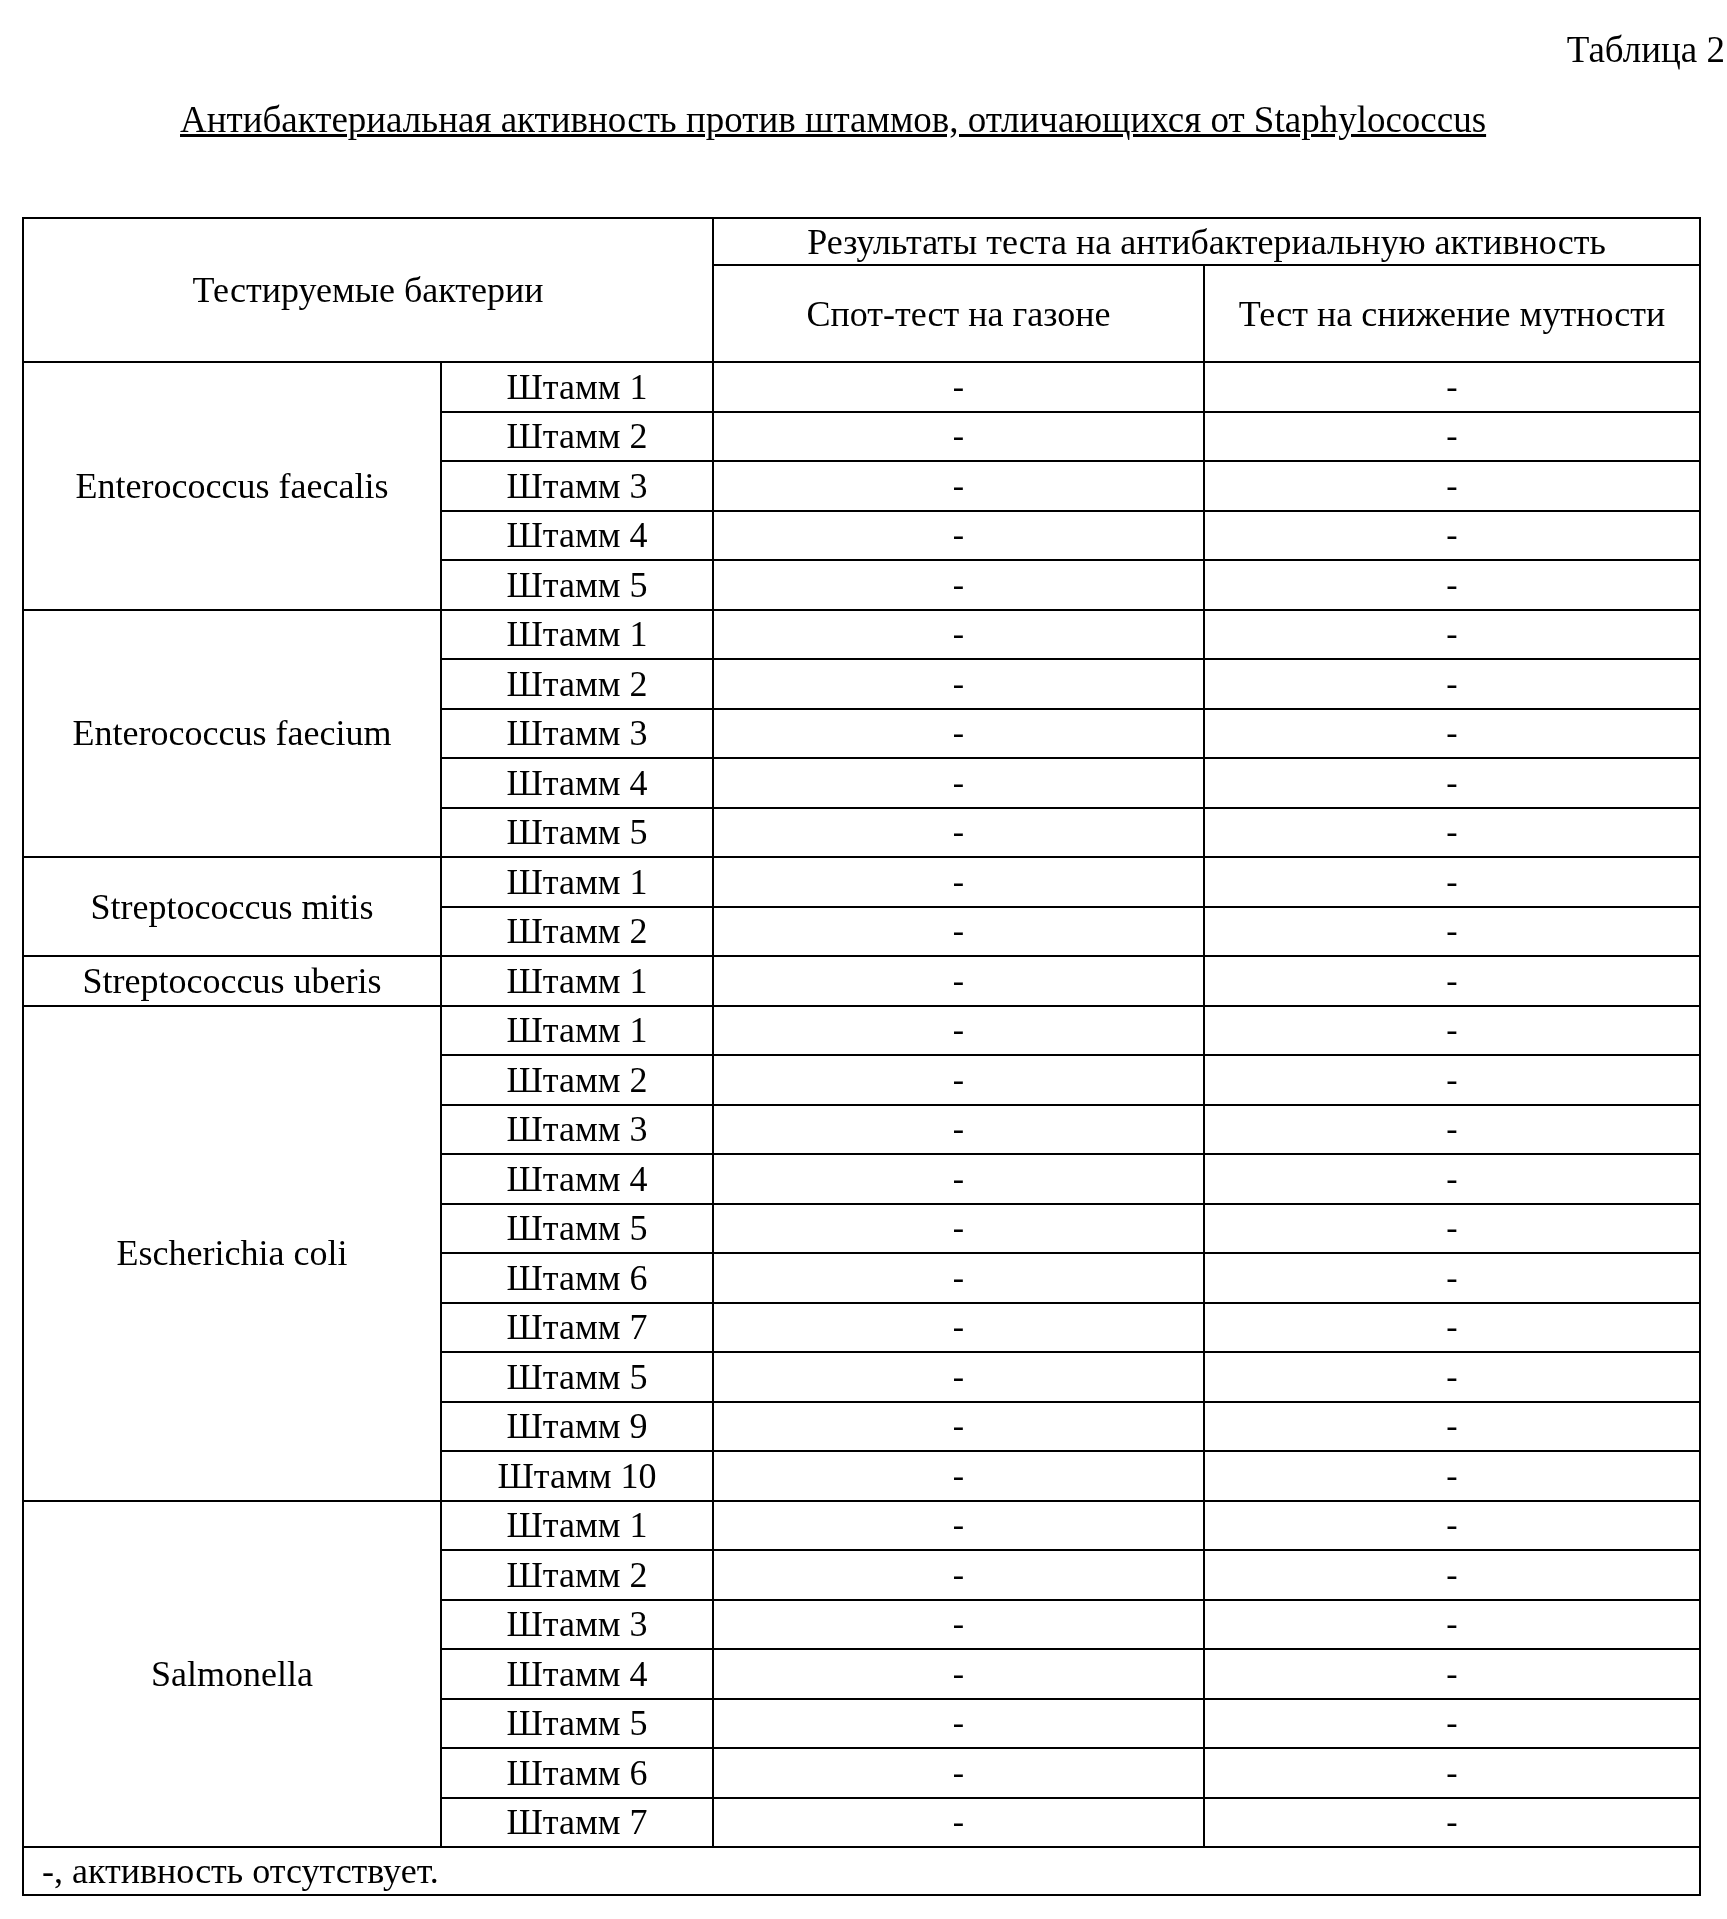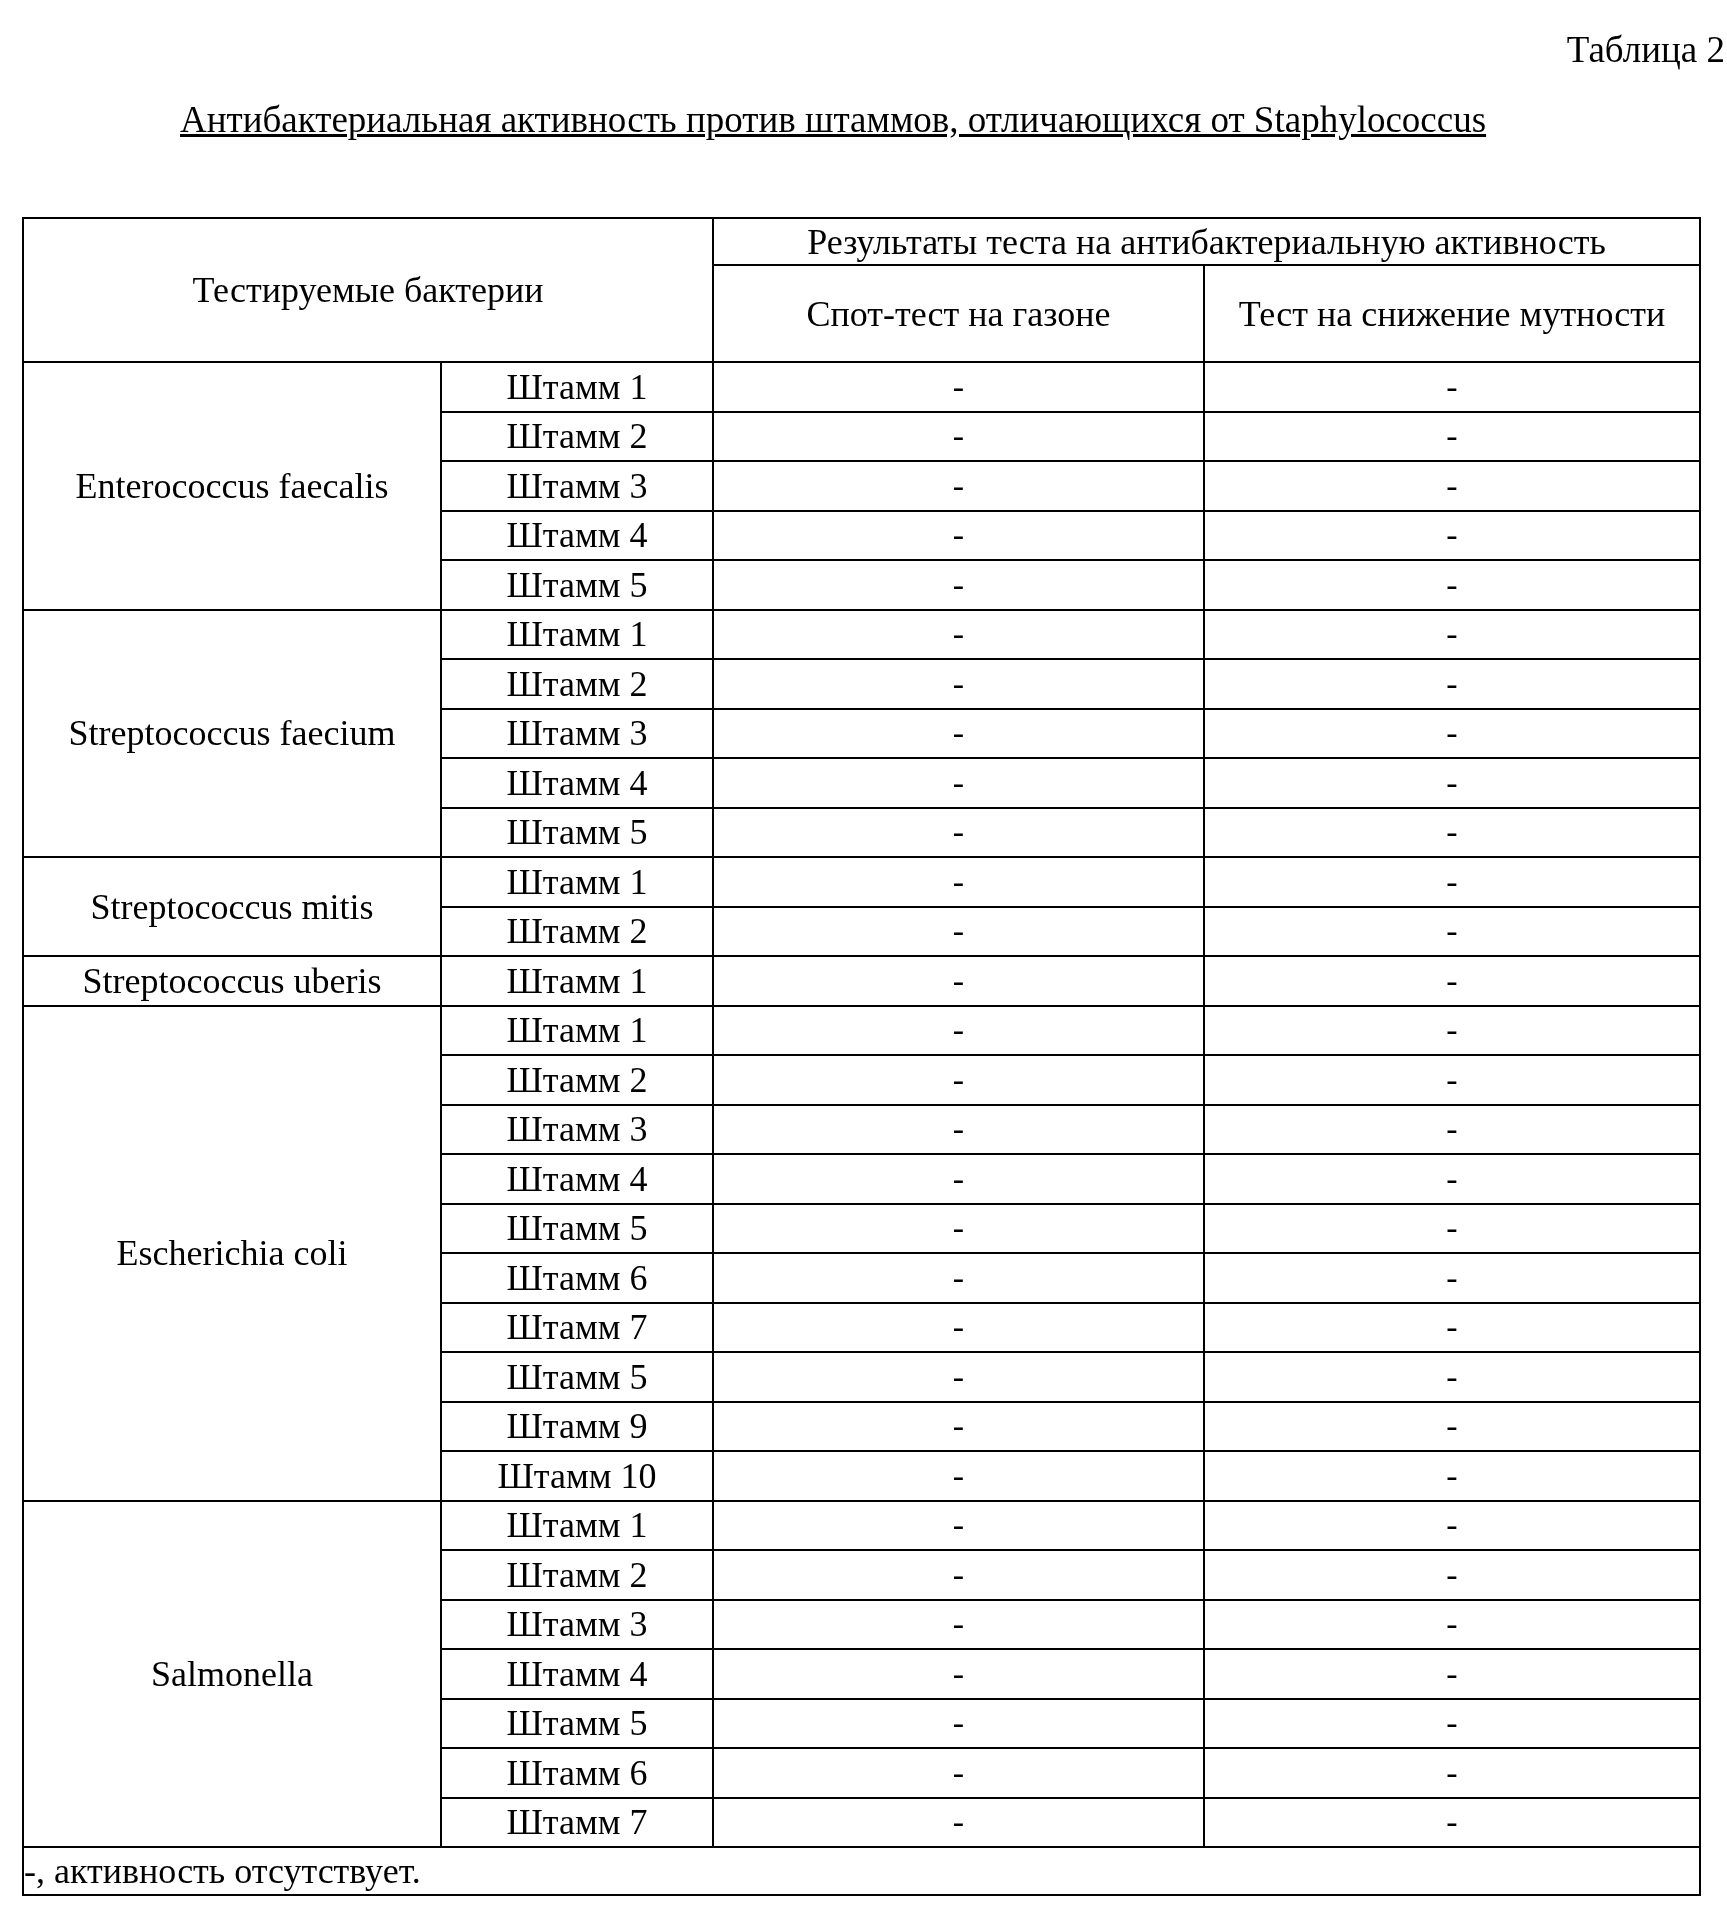--- a/index.html
+++ b/index.html
@@ -27,21 +27,21 @@
   }
   col.c1 { width: 418px; }
   col.c2 { width: 272px; }
   col.c3 { width: 491px; }
   col.c4 { width: 496px; }
   tr.h1 td { height: 45px; }
   tr.h2 td { height: 95px; margin-top: 23px; }
   tr.h2 td.wrap { white-space: normal; line-height: 46px; }
   tr.dr td { height: 47.5px; }
   td.dash { font-size: 34px; }
-  tr.foot td { height: 46px; text-align: left; }
+  tr.foot td { height: 46px; text-align: left; padding-left: 18px; }
 </style>
 </head>
 <body>
 
 <div class="caption">Таблица 2</div>
 <div class="title">Антибактериальная активность против штаммов, отличающихся от Staphylococcus</div>
 
 <table class="main">
   <colgroup>
     <col class="c1">
@@ -80,21 +80,21 @@
         <td>Штамм 4</td>
         <td class="dash">-</td>
         <td class="dash">-</td>
       </tr>
       <tr class="dr">
         <td>Штамм 5</td>
         <td class="dash">-</td>
         <td class="dash">-</td>
       </tr>
       <tr class="dr">
-        <td rowspan="5">Streptococcus faecium</td>
+        <td rowspan="5">Enterococcus faecium</td>
         <td>Штамм 1</td>
         <td class="dash">-</td>
         <td class="dash">-</td>
       </tr>
       <tr class="dr">
         <td>Штамм 2</td>
         <td class="dash">-</td>
         <td class="dash">-</td>
       </tr>
       <tr class="dr">

